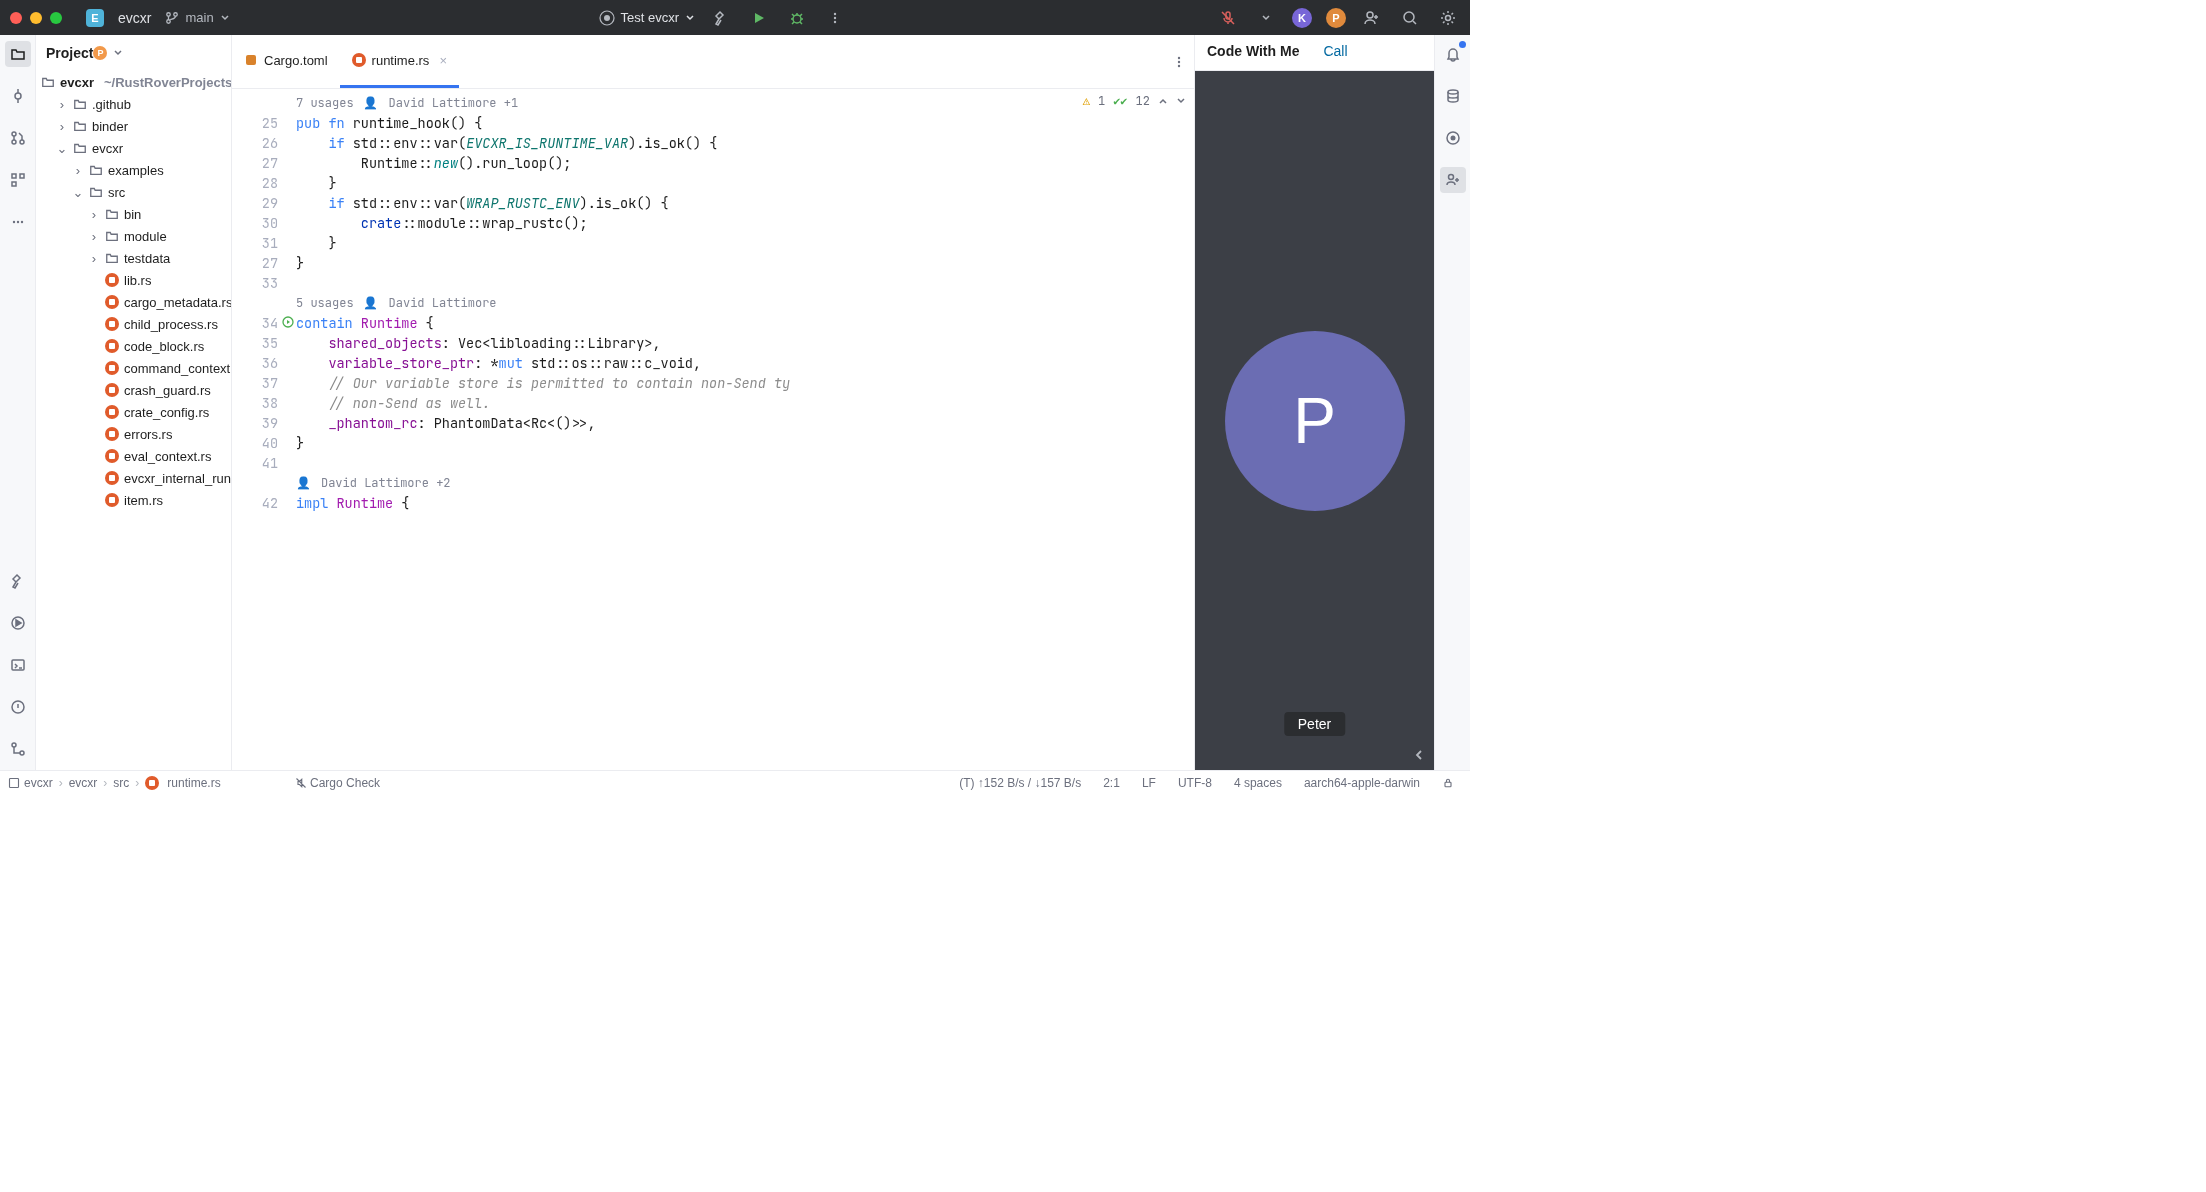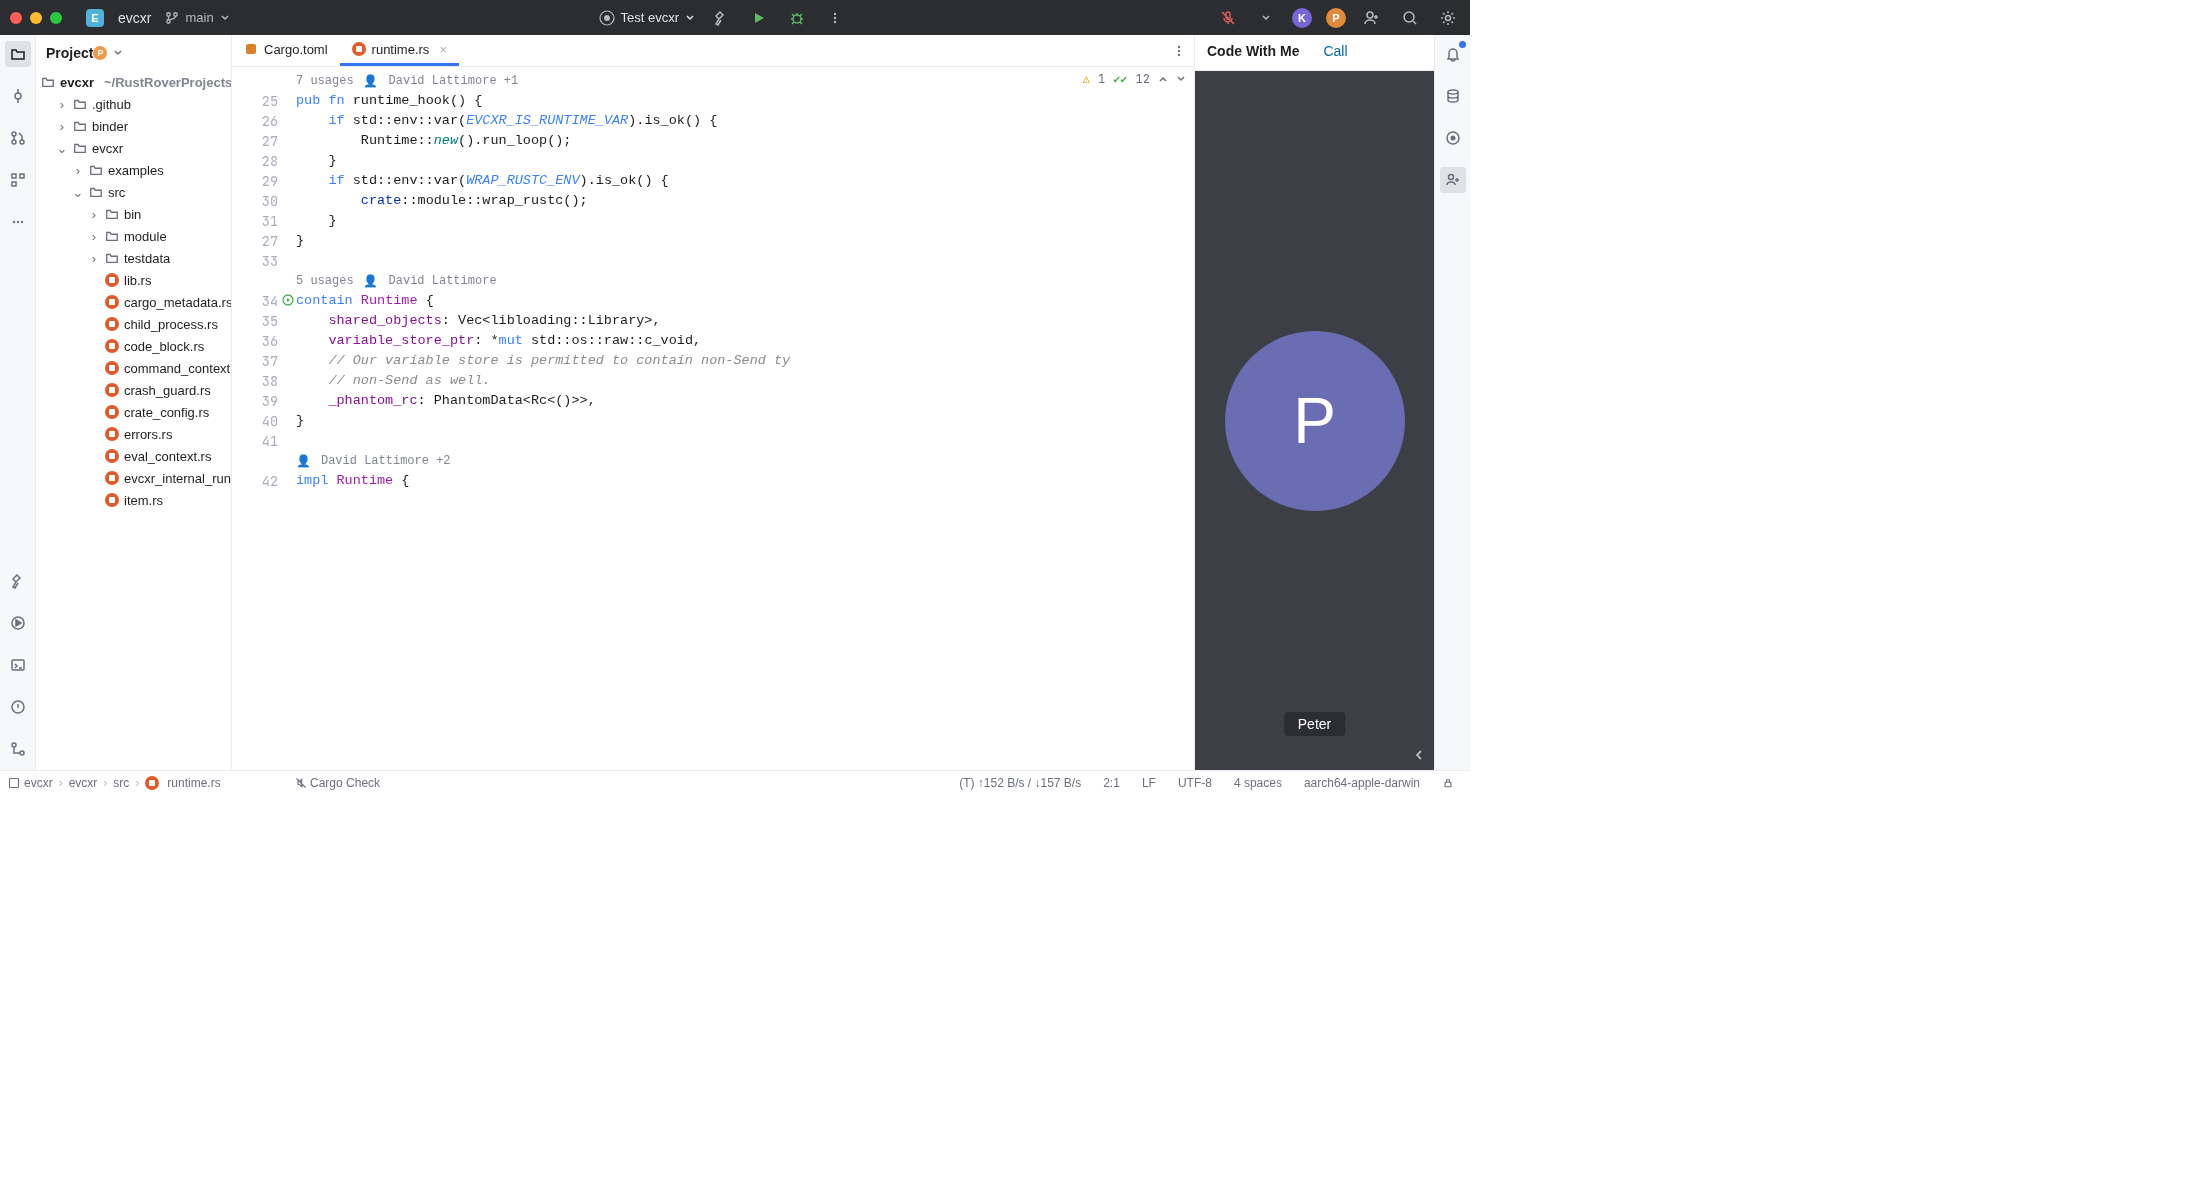--- a/index.html
+++ b/index.html
@@ -128,21 +128,21 @@
 }
 
 
 .editor-col {
   flex: 1;
   display: flex;
   flex-direction: column;
   overflow: hidden;
 }
 .tabbar {
-  height: 32px;
+  height: 54px;
   border-bottom: 1px solid #ebecf0;
   display: flex;
   align-items: stretch;
 }
 .tab {
   display: flex; align-items: center; gap: 6px;
   padding: 0 12px; font-size: 13px;
   border-bottom: 3px solid transparent;
   cursor: pointer;
 }
@@ -167,31 +167,30 @@
   user-select: none;
 }
 .gutter-lines .ln { height: 20px; line-height: 20px; padding-right: 18px; position: relative; }
 .gutter-lines .ln .run-gutter {
   position: absolute; right: 2px; top: 3px;
 }
 .code-area {
   flex: 1;
   overflow: hidden;
   padding-top: 4px;
-  font-family: Liberation Mono, monospace;
 }
 .code-line { height: 20px; line-height: 20px; white-space: pre; }
 .inlay {
   color: #818594; font-size: 12px; display: flex; align-items: center; gap: 10px;
   height: 20px; padding-left: 0;
 }
 .inlay .auth-ico { color: #b4b8bf; }
 .tok-kw { color: #3b82f6; }
 .tok-fn { color: #1a1a1a; }
-.tok-str { color: #3b82f6; font-style: italic; }
+.tok-str { color: #0f766e; font-style: italic; }
 .tok-call { color: #1a1a1a; }
 .tok-field { color: #871094; }
 .tok-type { color: #a21caf; }
 .tok-cmt { color: #8c8c8c; font-style: italic; }
 .tok-crate { color: #0033b3; }
 .tok-new { color: #008080; font-style: italic; }
 
 .editor-topright {
   position: absolute;
   top: 4px; right: 8px;

